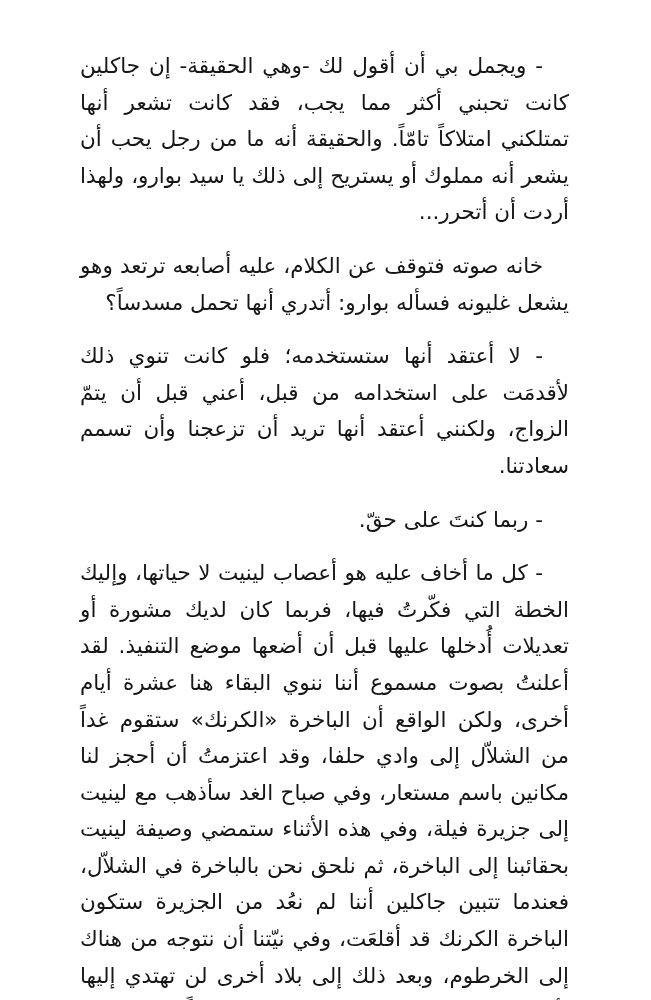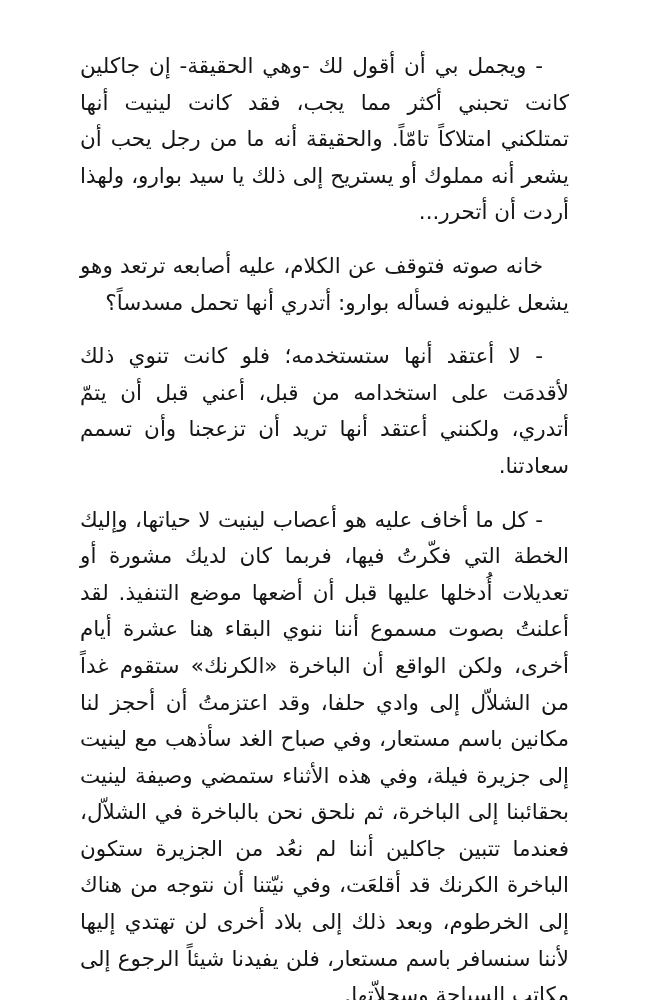--- a/index.html
+++ b/index.html
@@ -38,18 +38,19 @@
   }
   .text-block p:last-child {
     margin-bottom: 0;
   }
 </style>
 </head>
 <body>
 
 <div class="page" dir="rtl">
   <div class="text-block">
-    <p>- ويجمل بي أن أقول لك -وهي الحقيقة- إن جاكلين كانت تحبني أكثر مما يجب، فقد كانت لينيت أنها تمتلكني امتلاكاً تامّاً. والحقيقة أنه ما من رجل يحب أن يشعر أنه مملوك أو يستريح إلى ذلك يا سيد بوارو، ولهذا أردت أن أتحرر...</p>
+    <p>- ويجمل بي أن أقول لك -وهي الحقيقة- إن جاكلين كانت تحبني أكثر مما يجب، فقد كانت تشعر أنها تمتلكني امتلاكاً تامّاً. والحقيقة أنه ما من رجل يحب أن يشعر أنه مملوك أو يستريح إلى ذلك يا سيد بوارو، ولهذا أردت أن أتحرر...</p>
     <p>خانه صوته فتوقف عن الكلام، عليه أصابعه ترتعد وهو يشعل غليونه فسأله بوارو: أتدري أنها تحمل مسدساً؟</p>
-    <p>- لا أعتقد أنها ستستخدمه؛ فلو كانت تنوي ذلك لأقدمَت على استخدامه من قبل، أعني قبل أن يتمّ أتدري، ولكنني أعتقد أنها تريد أن تزعجنا وأن تسمم سعادتنا.</p>
+    <p>- لا أعتقد أنها ستستخدمه؛ فلو كانت تنوي ذلك لأقدمَت على استخدامه من قبل، أعني قبل أن يتمّ الزواج، ولكنني أعتقد أنها تريد أن تزعجنا وأن تسمم سعادتنا.</p>
+    <p>- ربما كنتَ على حقّ.</p>
     <p>- كل ما أخاف عليه هو أعصاب لينيت لا حياتها، وإليك الخطة التي فكّرتُ فيها، فربما كان لديك مشورة أو تعديلات أُدخلها عليها قبل أن أضعها موضع التنفيذ. لقد أعلنتُ بصوت مسموع أننا ننوي البقاء هنا عشرة أيام أخرى، ولكن الواقع أن الباخرة «الكرنك» ستقوم غداً من الشلاّل إلى وادي حلفا، وقد اعتزمتُ أن أحجز لنا مكانين باسم مستعار، وفي صباح الغد سأذهب مع لينيت إلى جزيرة فيلة، وفي هذه الأثناء ستمضي وصيفة لينيت بحقائبنا إلى الباخرة، ثم نلحق نحن بالباخرة في الشلاّل، فعندما تتبين جاكلين أننا لم نعُد من الجزيرة ستكون الباخرة الكرنك قد أقلعَت، وفي نيّتنا أن نتوجه من هناك إلى الخرطوم، وبعد ذلك إلى بلاد أخرى لن تهتدي إليها لأننا سنسافر باسم مستعار، فلن يفيدنا شيئاً الرجوع إلى مكاتب السياحة وسجلاّتها.</p>
   </div>
 </div>
 
 </body></html>

